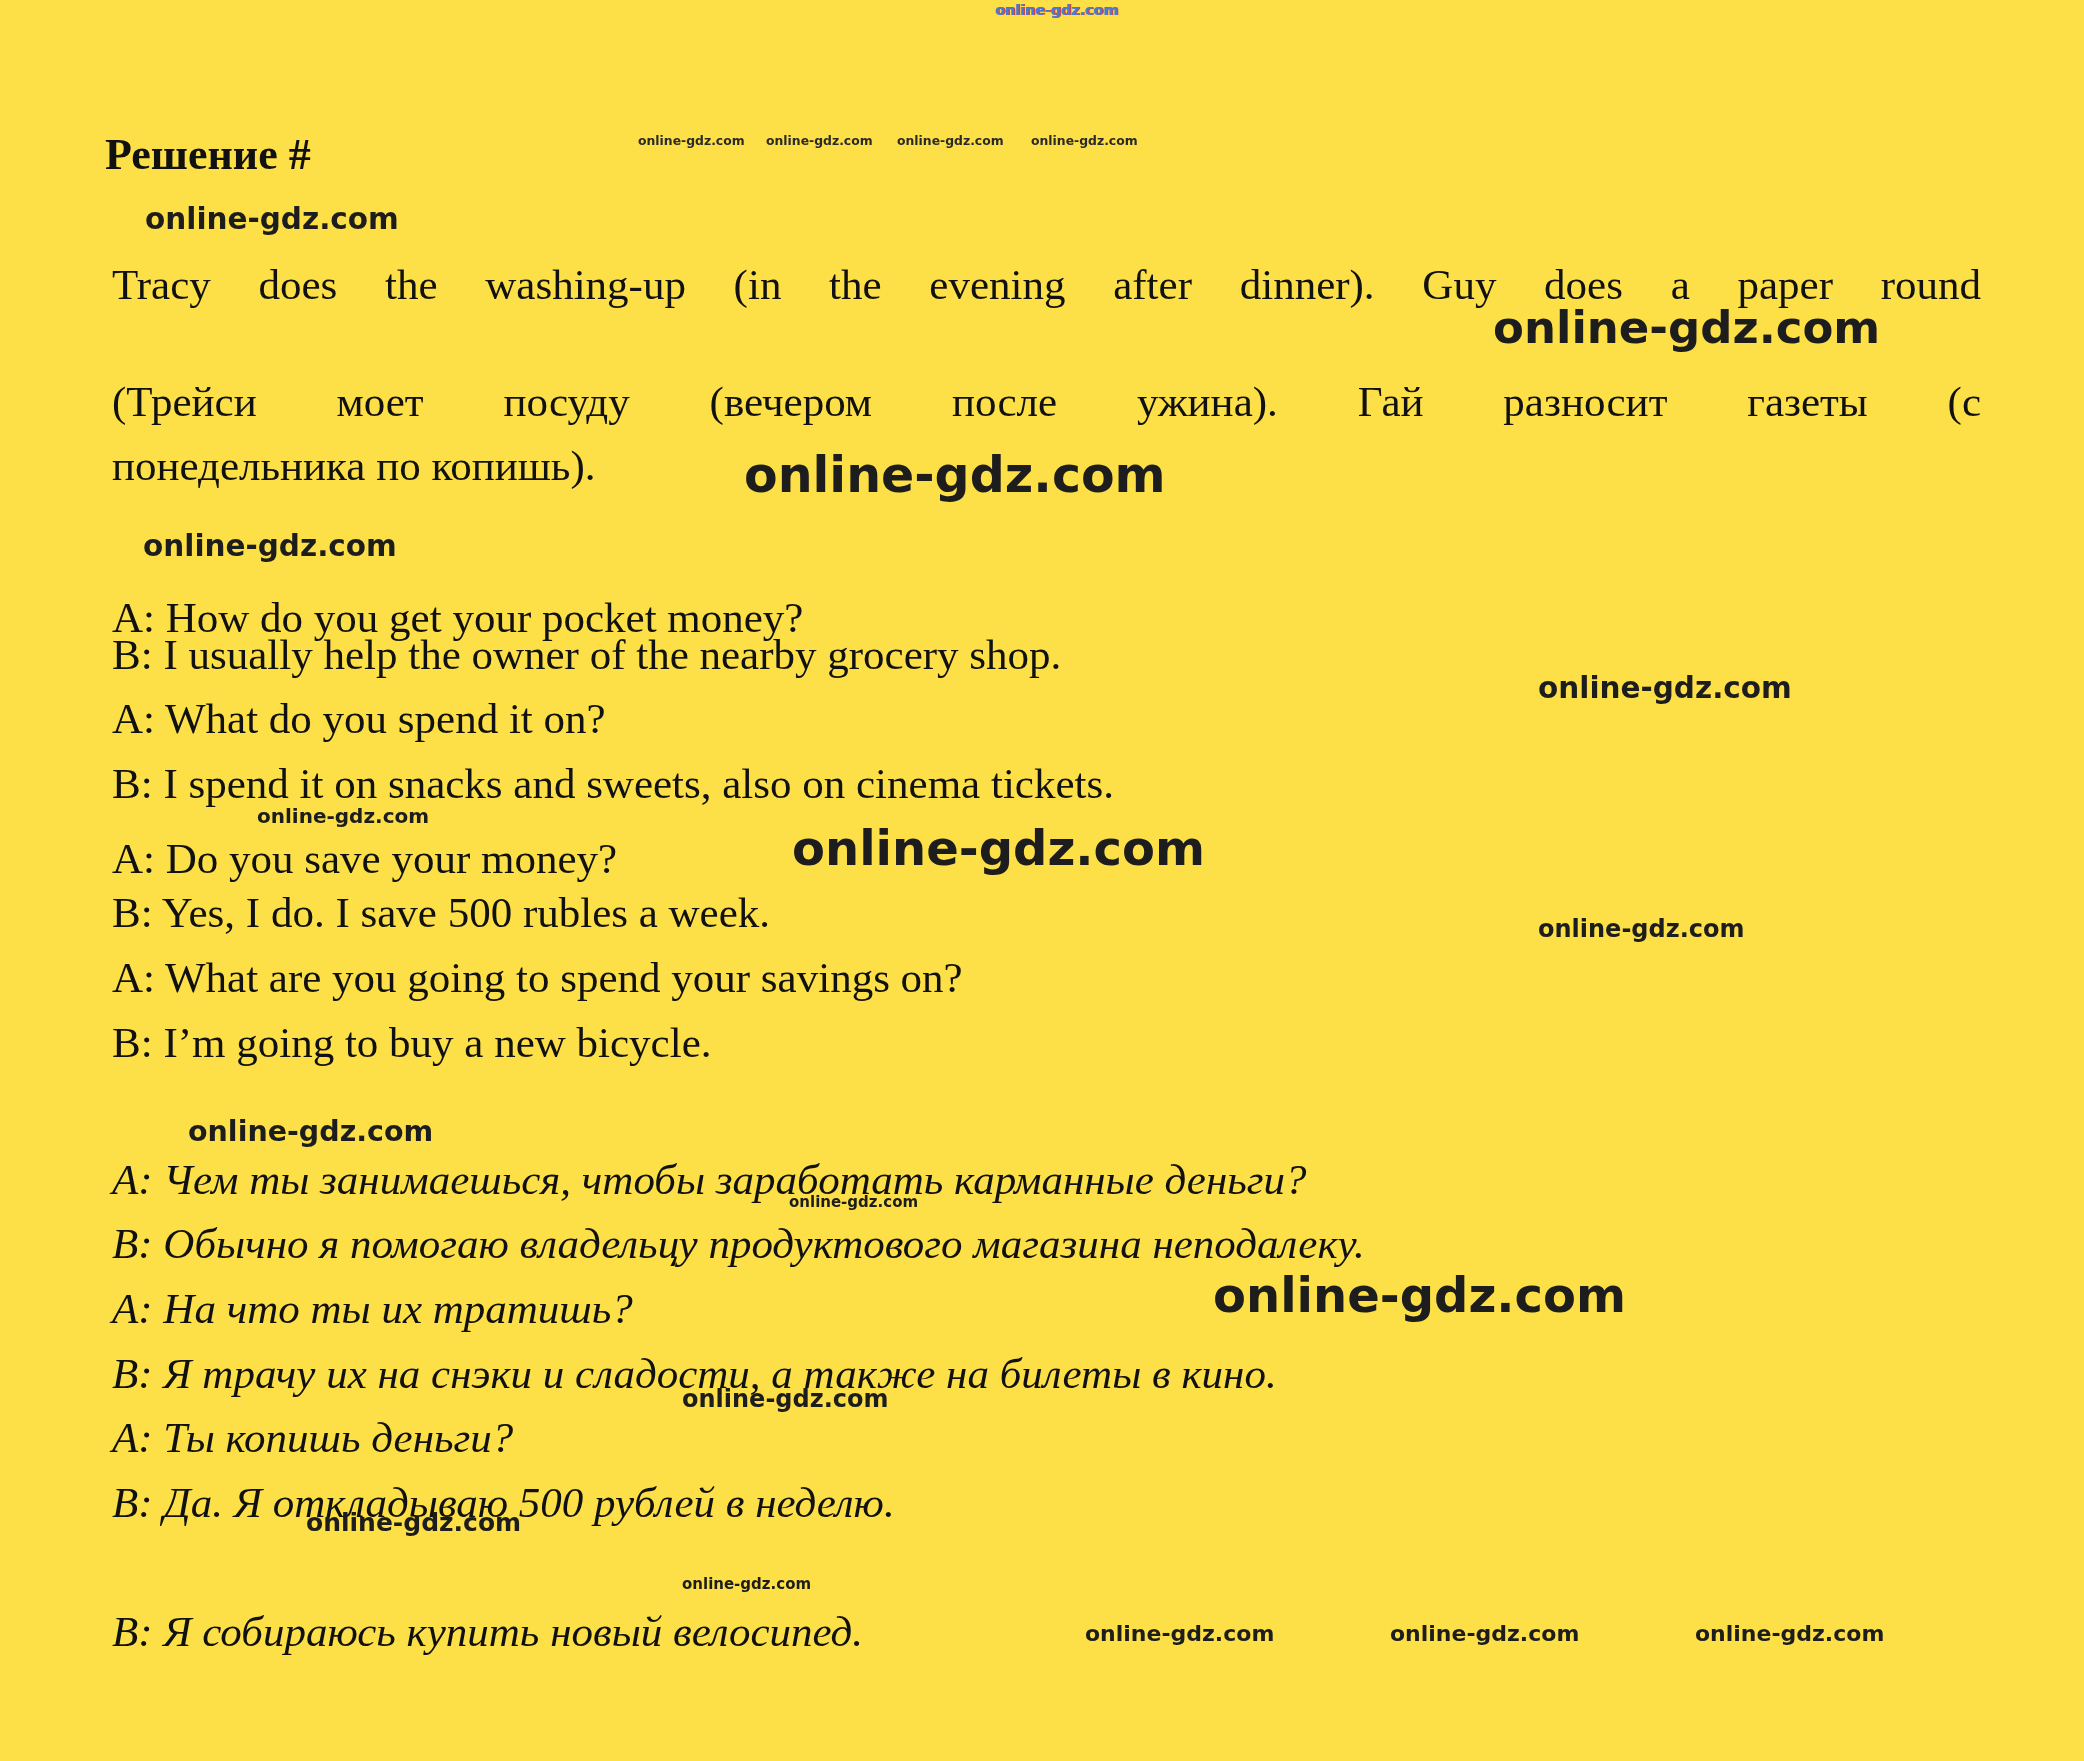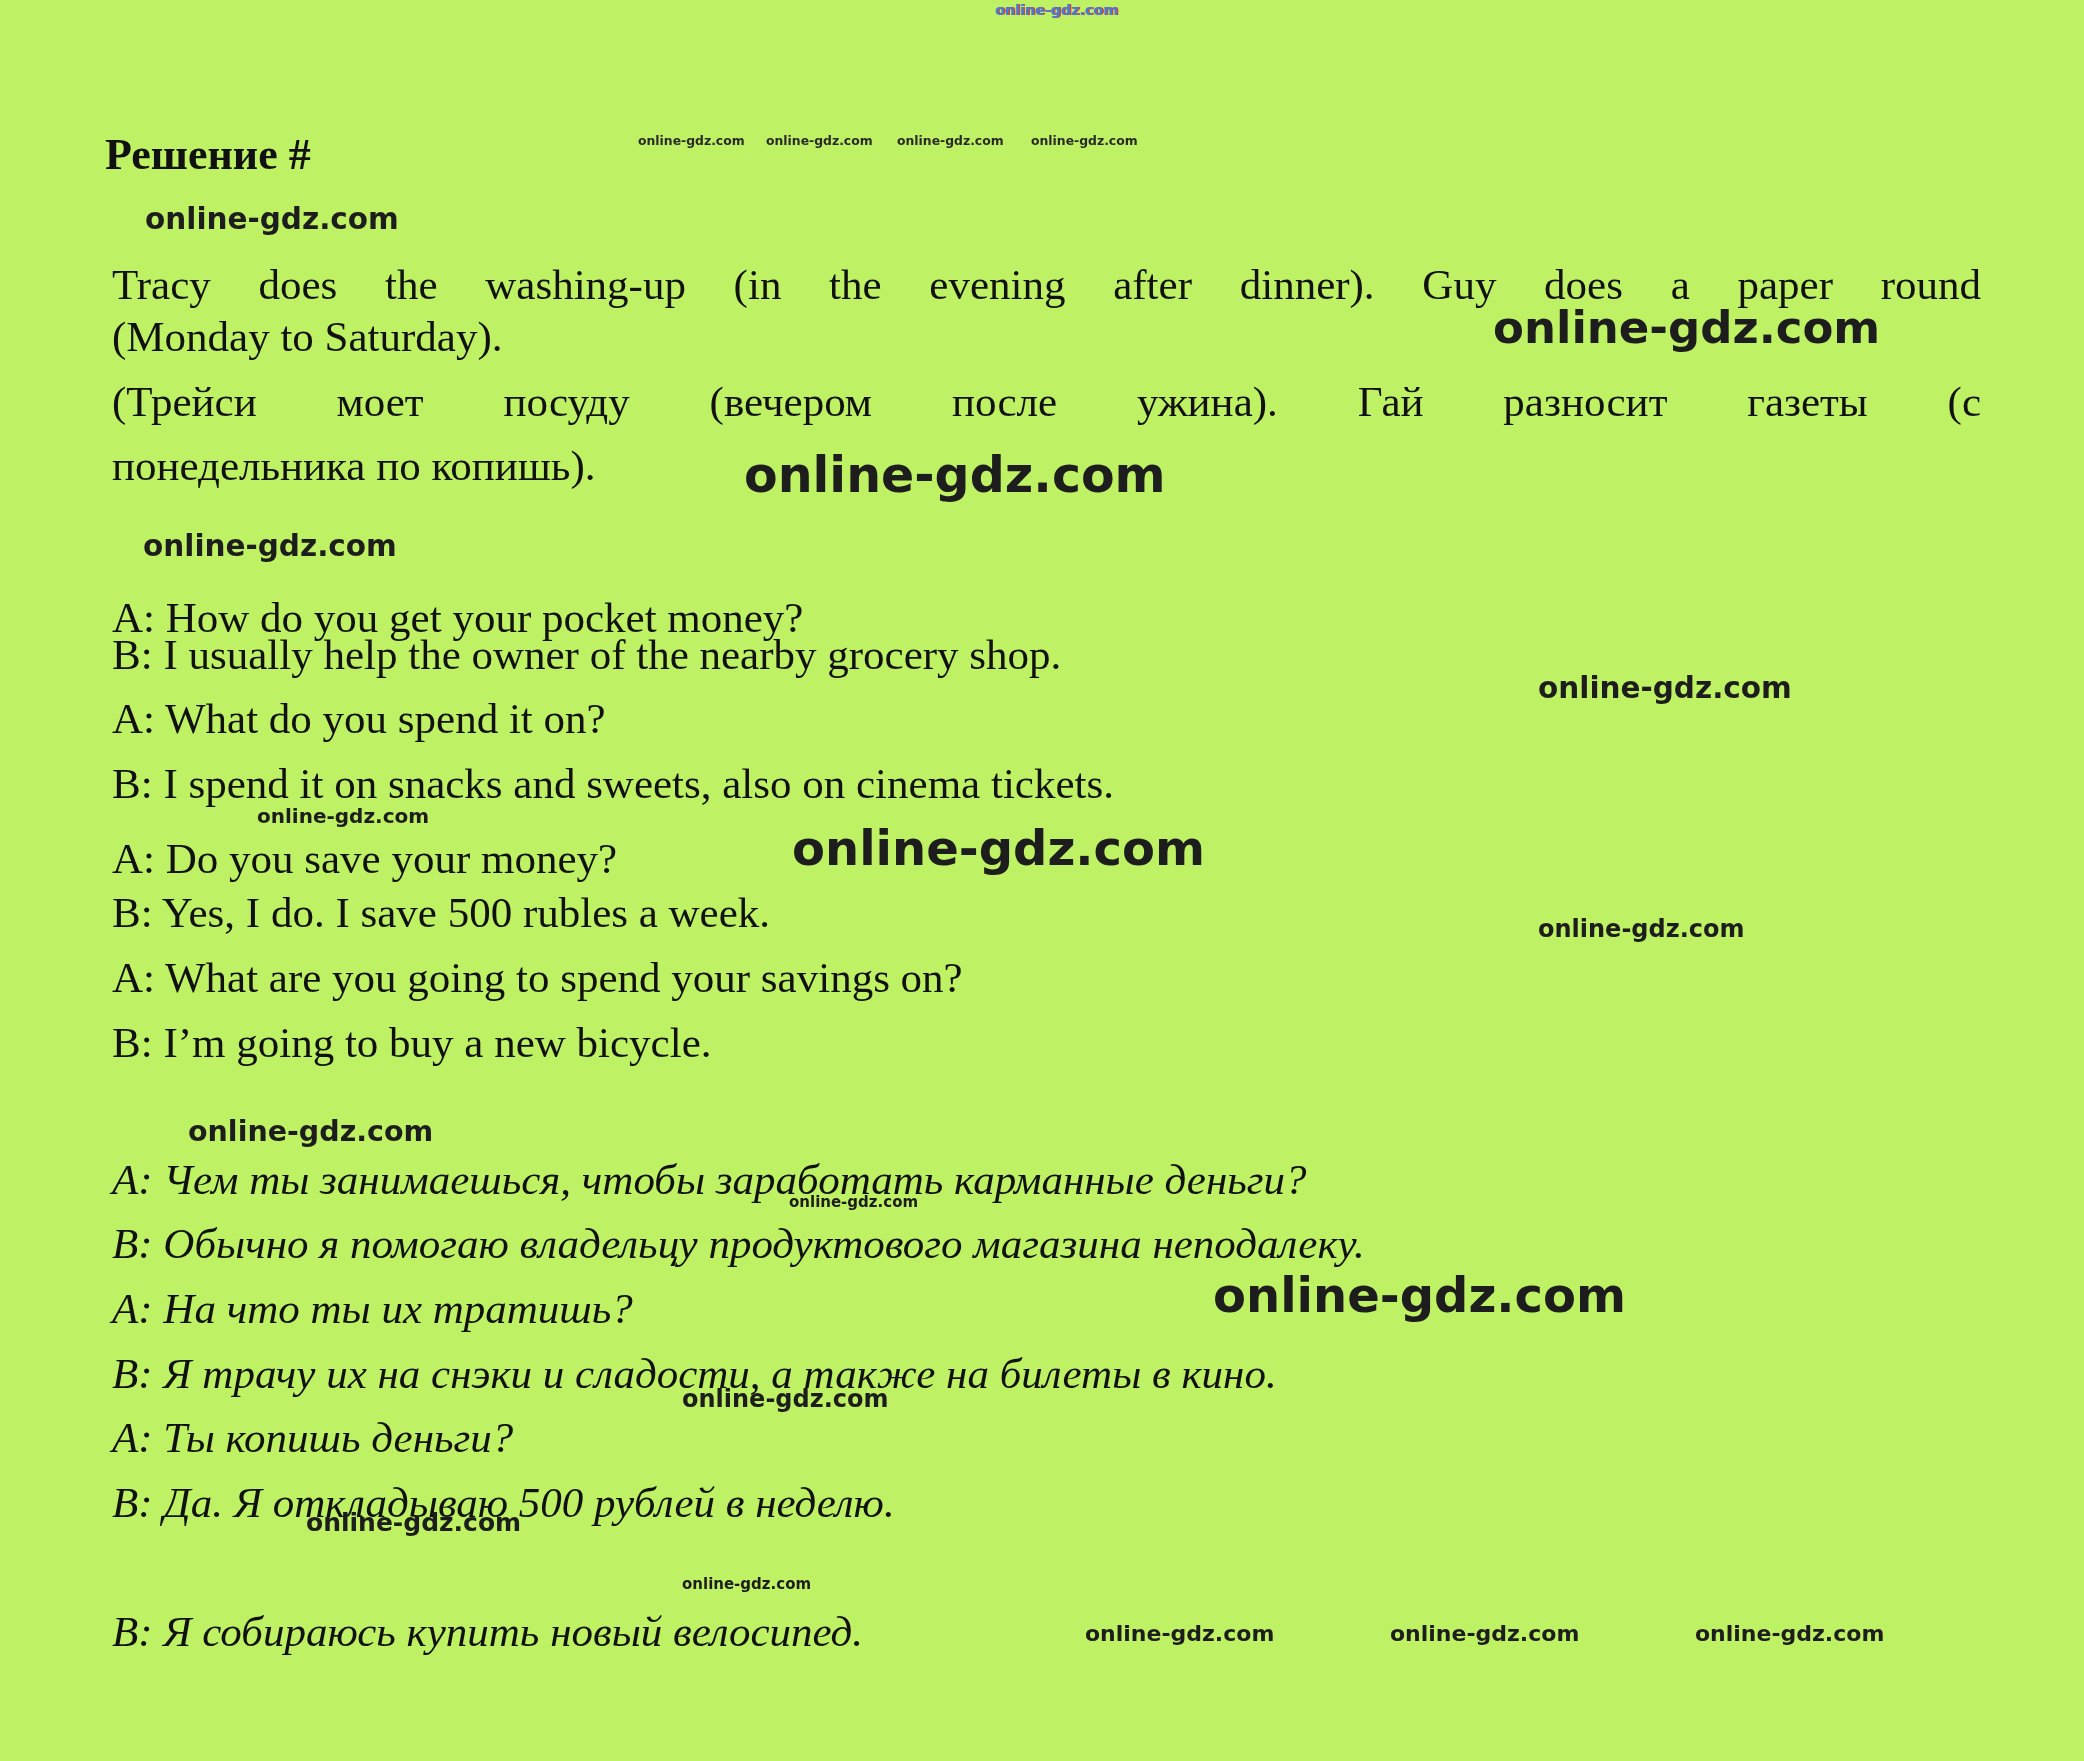--- a/index.html
+++ b/index.html
@@ -1,21 +1,21 @@
 <!DOCTYPE html>
 <html style="font-size:15px"><head>
 <meta charset="utf-8">
 <style>
   * { margin: 0; padding: 0; box-sizing: border-box; }
   html, body { background: #ffffff; }
   .doc {
     position: relative;
     width: 2085px;
     height: 1761px;
-    background: #bef264;
+    background: #fde047;
     font-family: "Liberation Serif", serif;
     color: #111111;
     overflow: hidden;
   }
   .heading {
     position: absolute;
     left: 105px; top: 129px;
     font-size: 44px;
     font-weight: 700;
     font-family: "Liberation Serif", serif;
@@ -61,21 +61,20 @@
   <div class="heading">Решение #</div>
 
   <div class="wm wm-gray" style="left:638px; top:133px; font-size:12.4px;">online-gdz.com</div>
   <div class="wm wm-gray" style="left:766px; top:133px; font-size:12.4px;">online-gdz.com</div>
   <div class="wm wm-gray" style="left:897px; top:133px; font-size:12.4px;">online-gdz.com</div>
   <div class="wm wm-gray" style="left:1031px; top:133px; font-size:12.4px;">online-gdz.com</div>
 
   <div class="wm" style="left:145px; top:202px; font-size:29.5px;">online-gdz.com</div>
 
   <div class="jline" style="top:258px;">Tracy does the washing-up (in the evening after dinner). Guy does a paper round</div>
-  <div class="line" style="top:310px;">(Monday to Saturday).</div>
   <div class="wm" style="left:1493px; top:301px; font-size:45px;">online-gdz.com</div>
 
   <div class="jline" style="top:375px;">(Трейси моет посуду (вечером после ужина). Гай разносит газеты (с</div>
   <div class="line" style="top:439px;">понедельника по копишь).</div>
   <div class="wm" style="left:744px; top:447px; font-size:49px;">online-gdz.com</div>
 
   <div class="wm" style="left:143px; top:529px; font-size:29.5px;">online-gdz.com</div>
 
   <div class="line" style="top:563px;margin-top:28px;">A: How do you get your pocket money?</div>
   <div class="line" style="top:628px;">B: I usually help the owner of the nearby grocery shop.</div>

